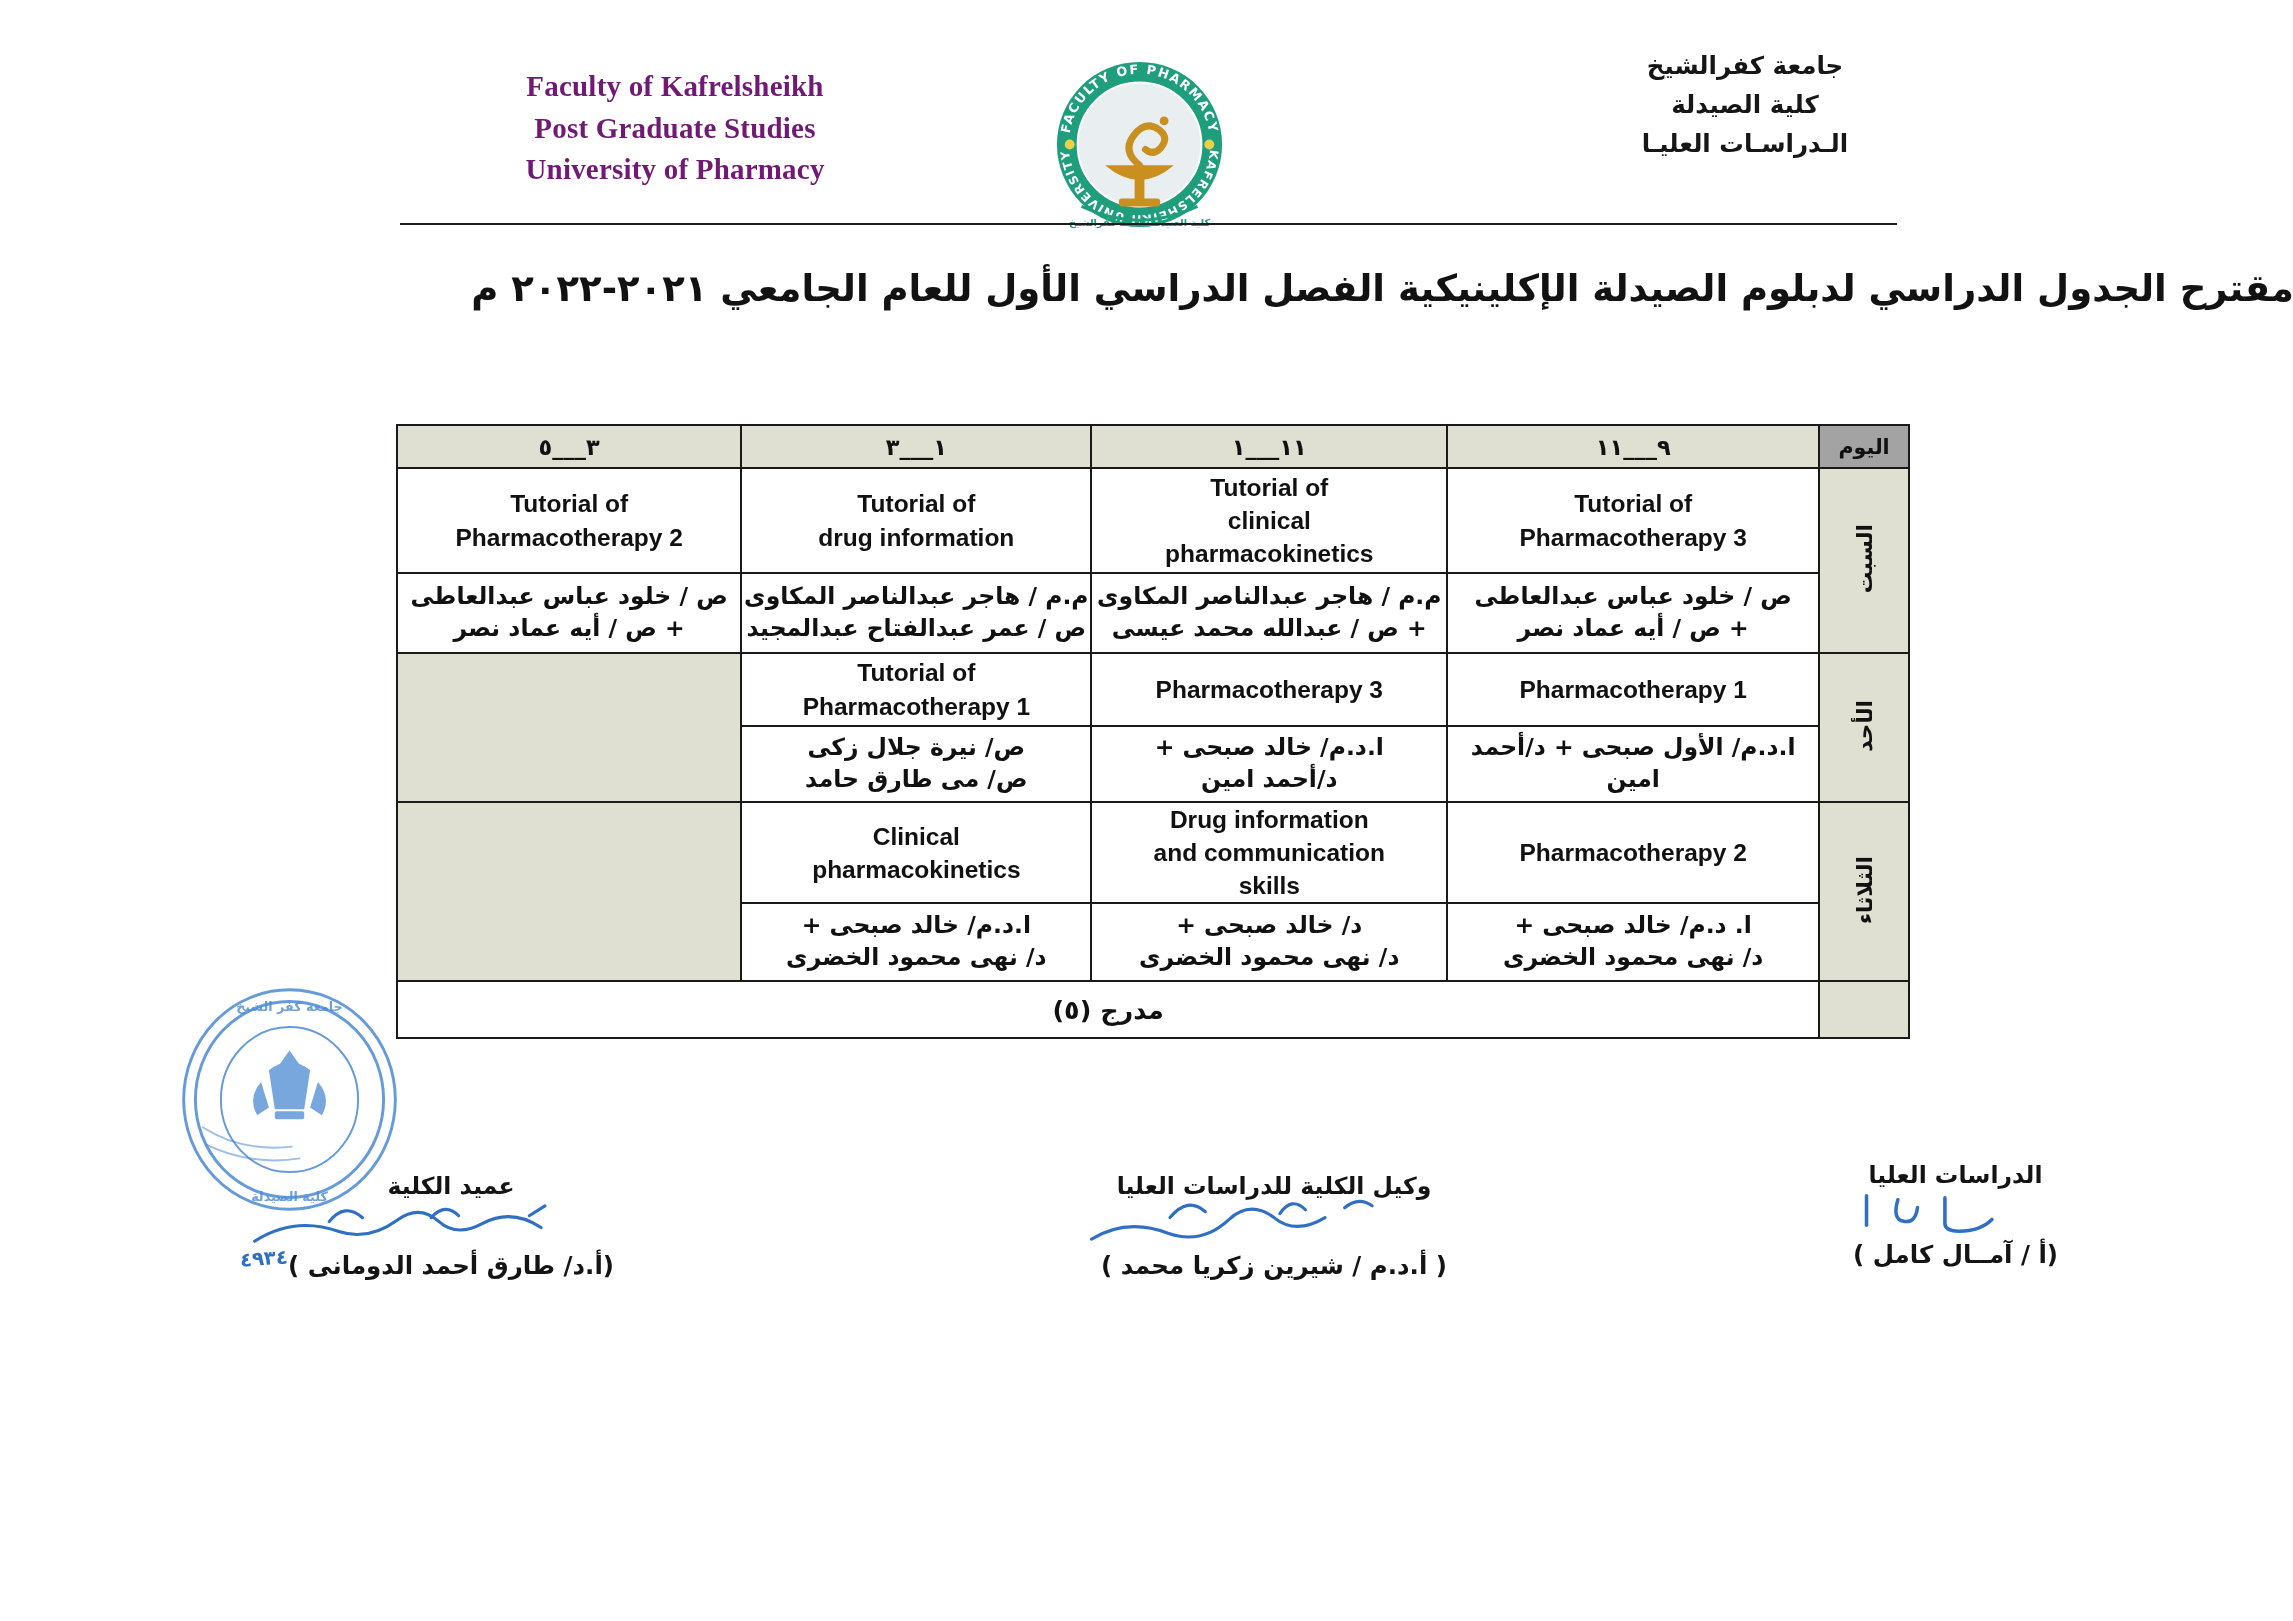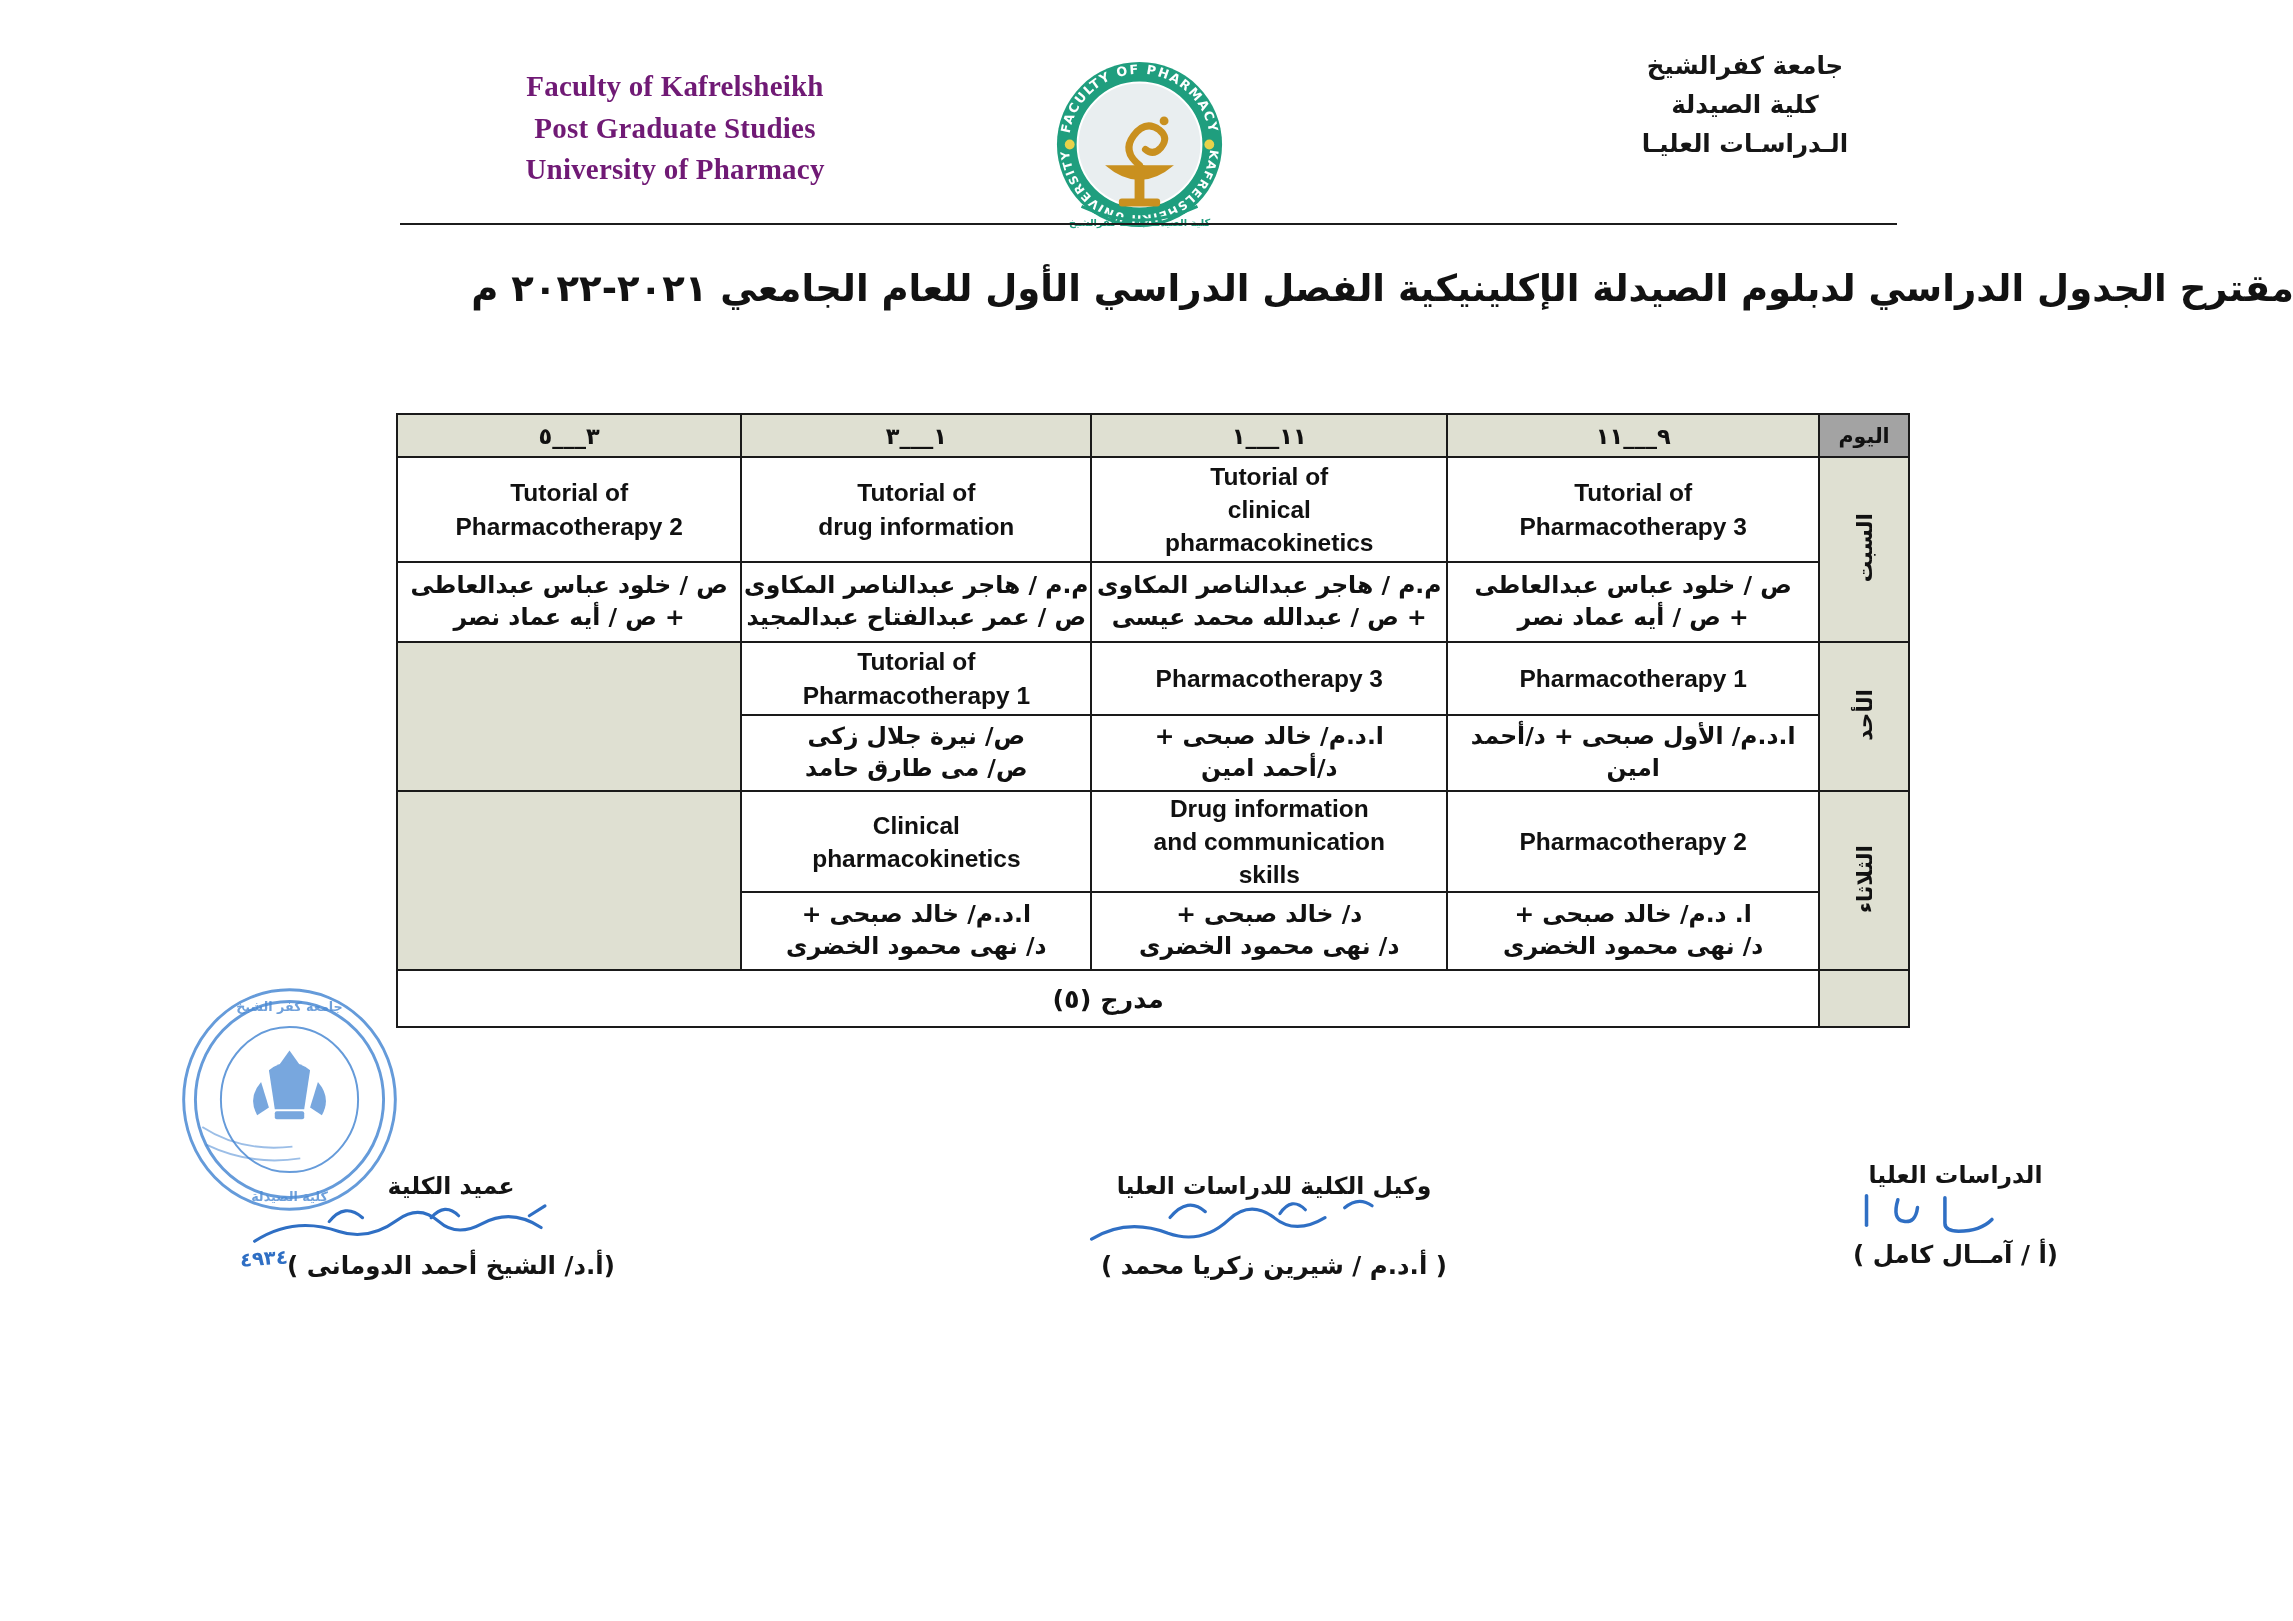--- a/index.html
+++ b/index.html
@@ -83,21 +83,21 @@
     font-weight: bold;
     font-size: 37px;
     color: #121212;
     letter-spacing: 0.5px;
   }
 
   
   .sched-wrap {
     position: absolute;
     left: 396px;
-    top: 413px;
+    top: 424px;
     width: 1514px;
   }
   table.sched {
     border-collapse: collapse;
     table-layout: fixed;
     width: 1514px;
     border: 2.9px solid #101010;
     background: #fff;
   }
   table.sched td, table.sched th {
@@ -376,21 +376,21 @@
     <g stroke="#3b7fcf" stroke-width="2" fill="none" opacity=".55">
       <path d="M36 150 q40 26 92 20"></path>
       <path d="M40 168 q46 22 96 14"></path>
     </g>
   </svg>
 </div>
 <div class="stamp-num">٤٩٣٤</div>
 
 <div class="sig" id="sig-dean">
   <div class="role">عميد الكلية</div>
-  <div class="name">(أ.د/ الشيخ أحمد الدومانى )</div>
+  <div class="name">(أ.د/ طارق أحمد الدومانى )</div>
 </div>
 <div class="ink" id="ink-dean">
   <svg width="412" height="69" viewBox="0 0 420 70" aria-hidden="true">
     <g fill="none" stroke="#2f6fc4" stroke-width="3.2" stroke-linecap="round">
       <path d="M20 48 q40 -26 86 -10 q30 10 60 -12 q22 -16 42 2 q18 16 44 2 q30 -16 60 4"></path>
       <path d="M96 28 q16 -20 34 -4"></path>
       <path d="M200 24 q14 -16 28 -2"></path>
       <path d="M300 22 l16 -10"></path>
     </g>
   </svg>

